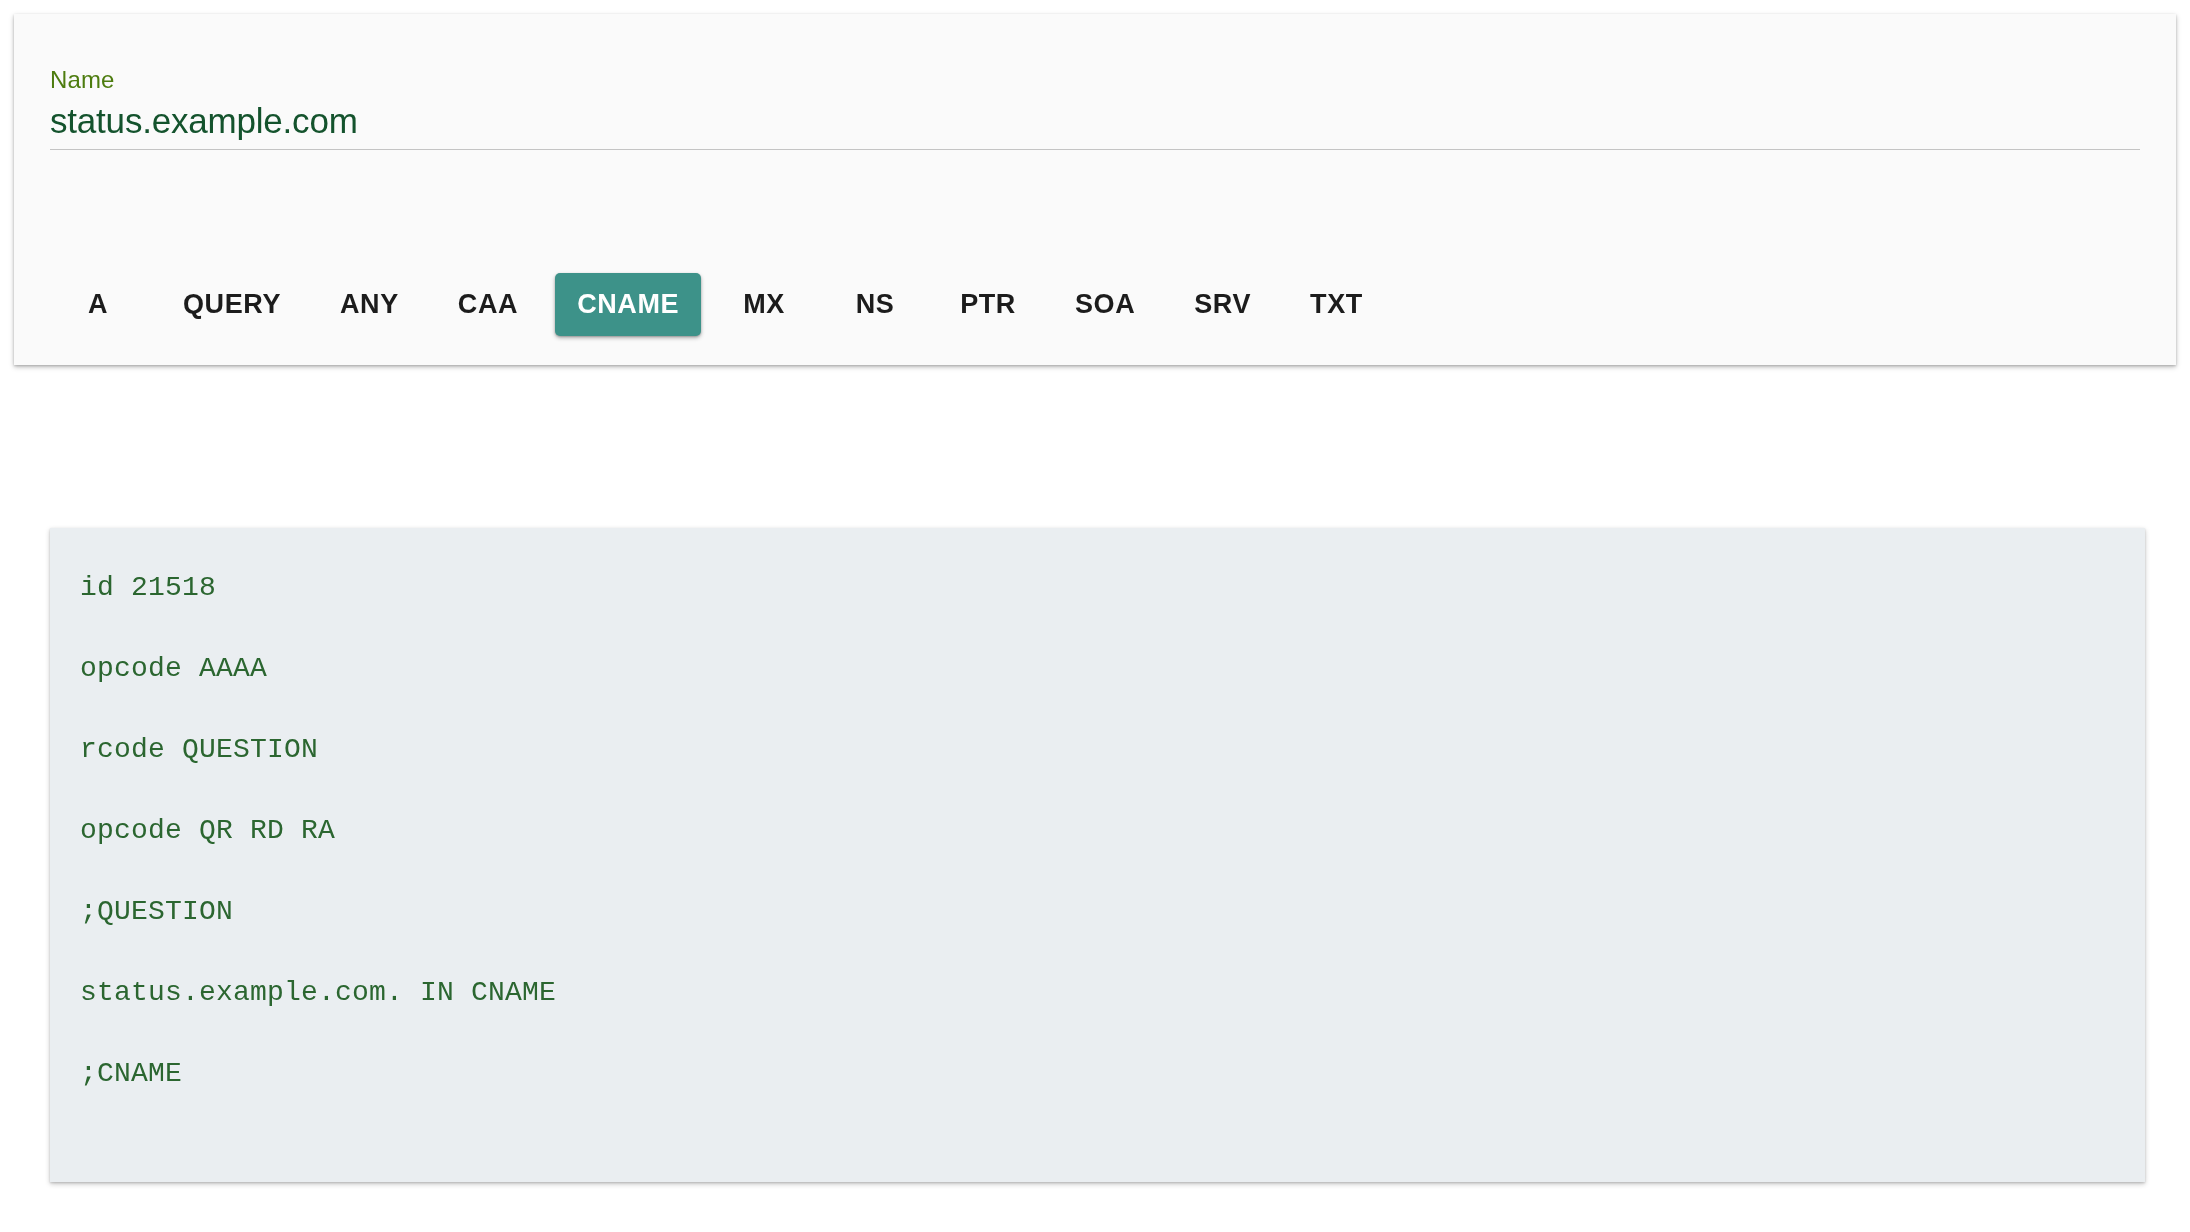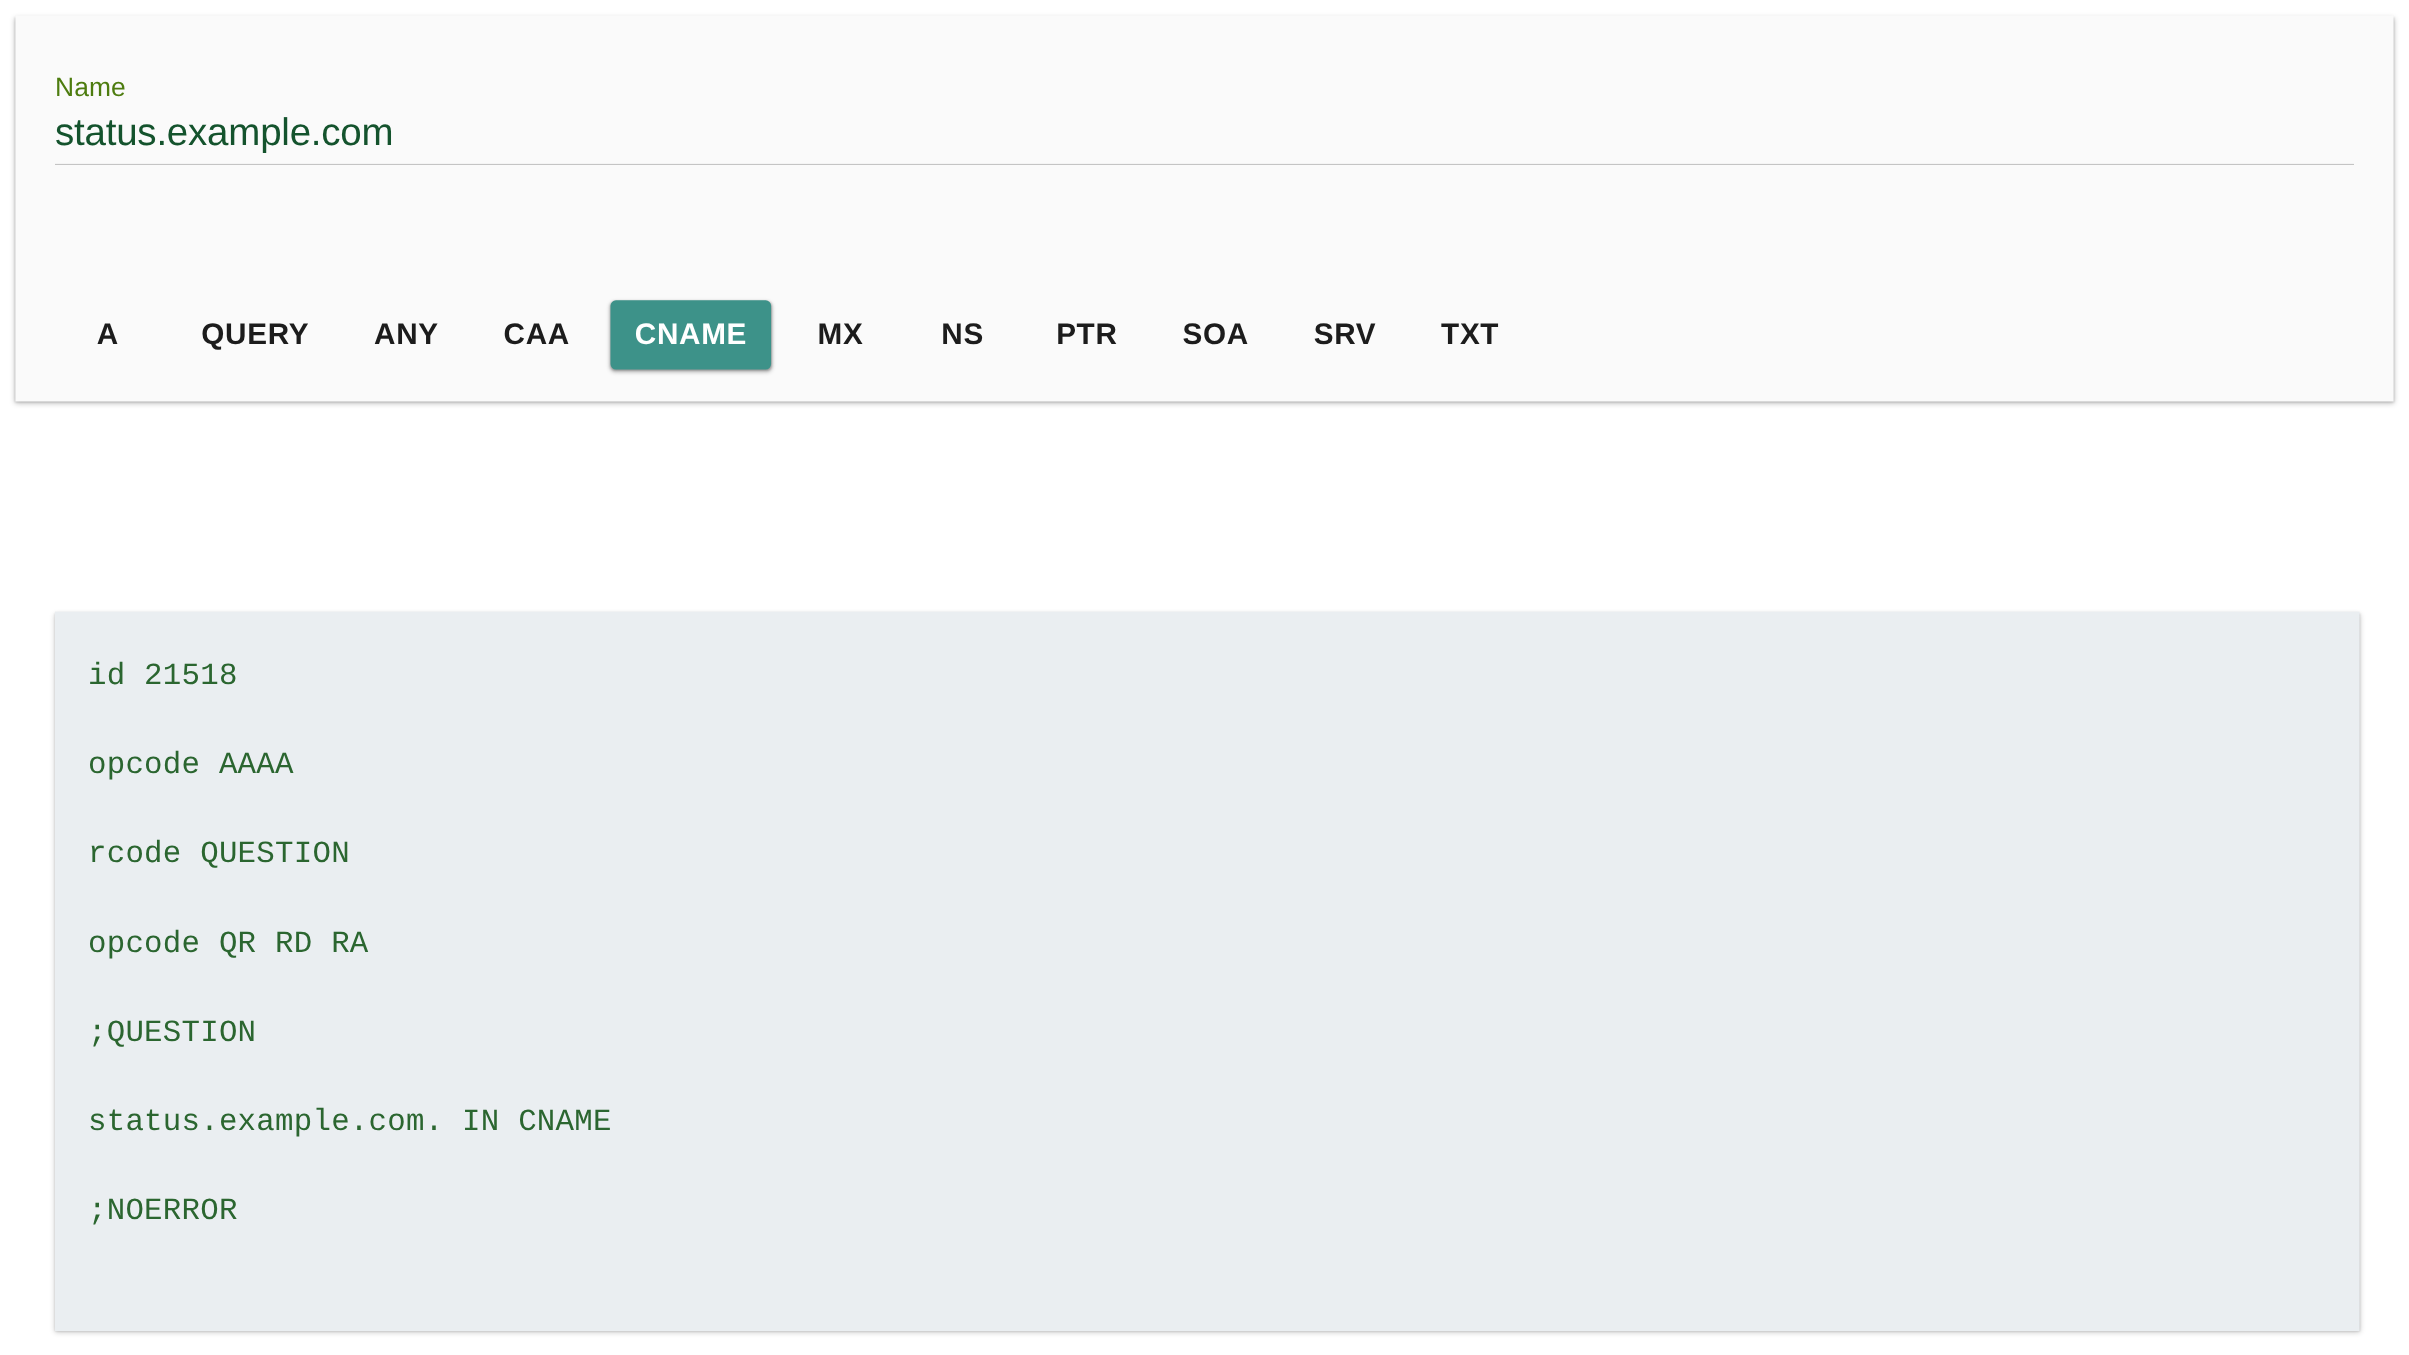--- a/index.html
+++ b/index.html
@@ -97,21 +97,21 @@
   .type-btn.active {
     background: #3d9289;
     color: #ffffff;
     box-shadow: 0 2px 4px rgba(0,0,0,0.28), 0 1px 2px rgba(0,0,0,0.2);
   }
 
   
   .output-card {
     position: absolute;
     left: 50px;
-    top: 556px;
+    top: 528px;
     width: 2095px;
     height: 654px;
     background: #eaeef1;
     box-shadow: 0 2px 5px rgba(0,0,0,0.22), 0 1px 2px rgba(0,0,0,0.14);
     overflow: hidden;
   }
 
   .output-pre {
     margin: 0;
     padding: 40px 0 0 30px;
@@ -153,21 +153,21 @@
 
   </section>
 
   <section class="output-card">
     <pre class="output-pre"><span class="output-line">id 21518</span>
 <span class="output-line">opcode AAAA</span>
 <span class="output-line">rcode QUESTION</span>
 <span class="output-line">opcode QR RD RA</span>
 <span class="output-line">;QUESTION</span>
 <span class="output-line">status.example.com. IN CNAME</span>
-<span class="output-line">;NOERROR</span>
+<span class="output-line">;CNAME</span>
 
 
 
 
 
 
 
 </pre>
   </section>
 

